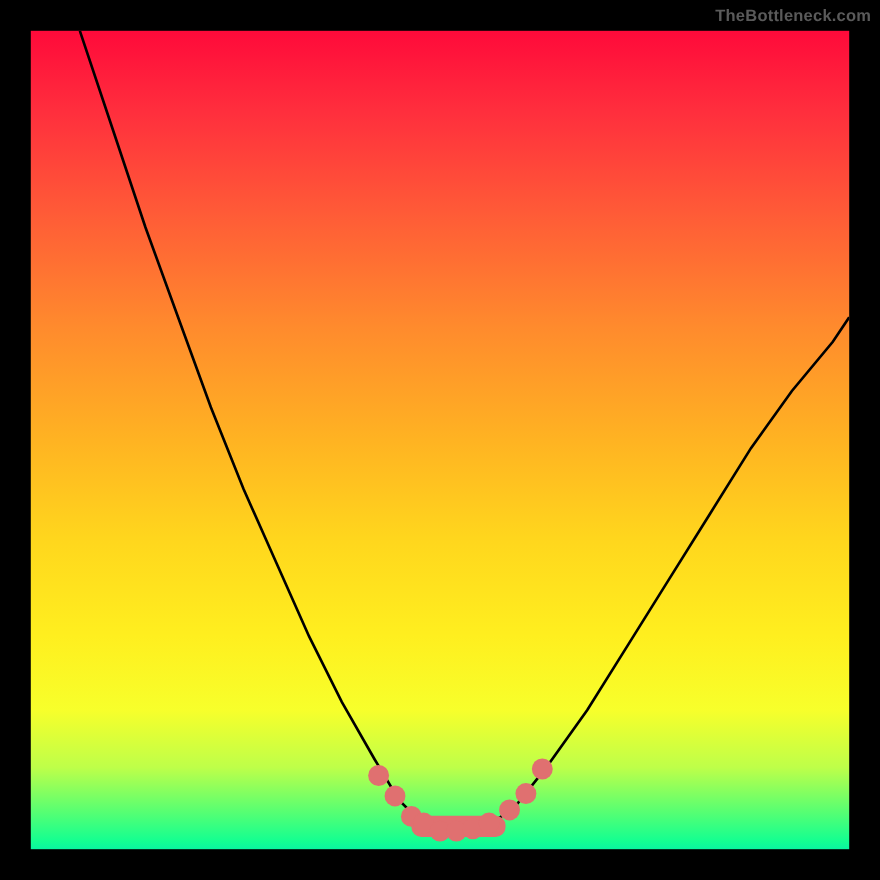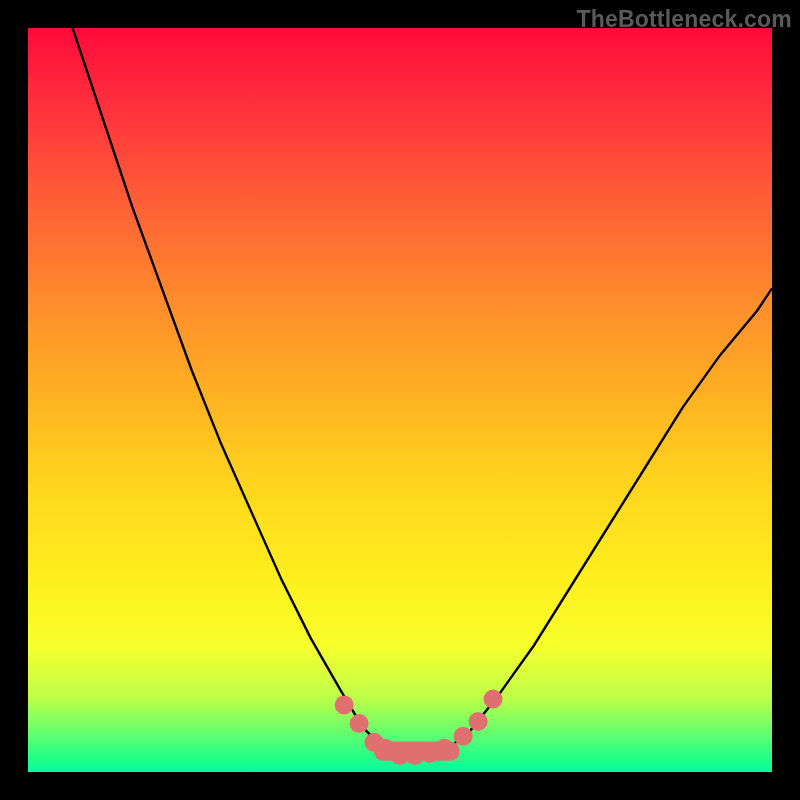--- a/index.html
+++ b/index.html
@@ -45,21 +45,21 @@
     left: 0;
     top: 0;
     width: 744px;
     height: 744px;
     pointer-events: none;
   }
   .watermark {
     position: absolute;
     top: 6px;
     right: 8px;
-    font-size: 23px;
+    font-size: 15px;
     font-weight: 600;
     color: #5a5a5a;
     letter-spacing: 0.2px;
     font-family: Arial, Helvetica, sans-serif;
   }
 </style>
 </head>
 <body>
 
 <div class="frame">

